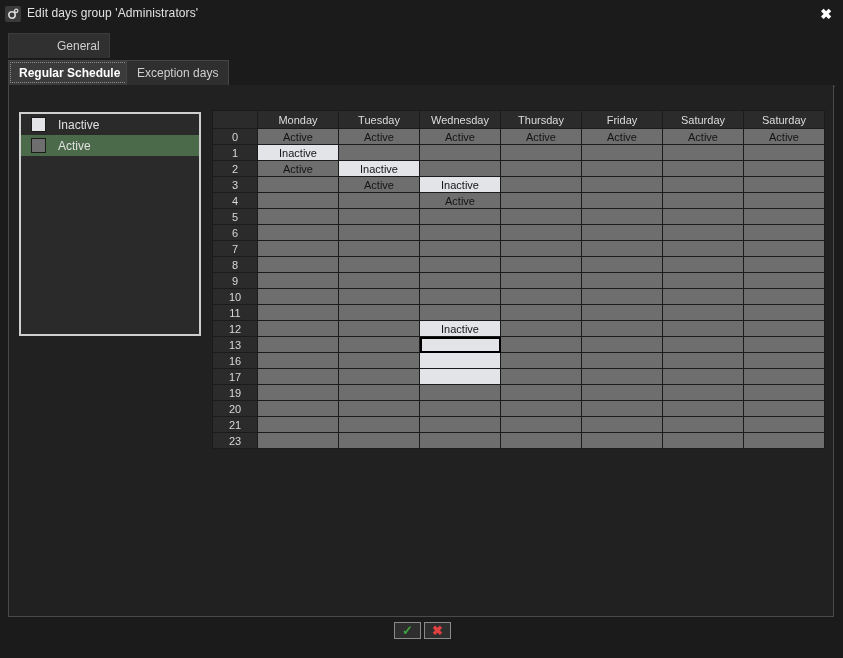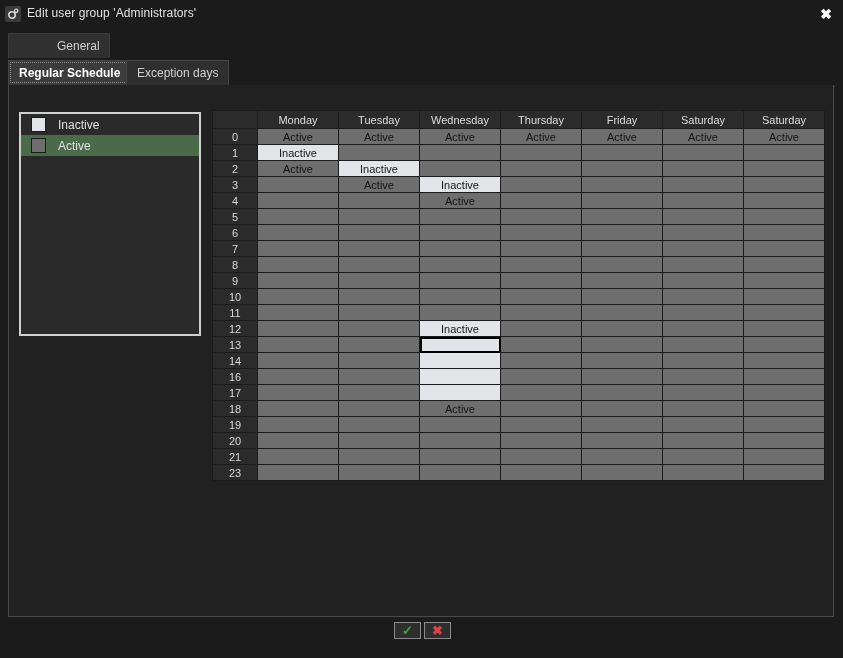--- a/index.html
+++ b/index.html
@@ -249,21 +249,21 @@
 </head>
 <body>
 
 <div class="titlebar">
   <div class="titlebar-icon">
     <svg width="12" height="12" viewBox="0 0 12 12">
       <circle cx="5" cy="7" r="3.2" fill="none" stroke="#d8d8d8" stroke-width="1.6"></circle>
       <circle cx="9.2" cy="2.8" r="1.7" fill="none" stroke="#d8d8d8" stroke-width="1.3"></circle>
     </svg>
   </div>
-  <div class="titlebar-title">Edit user group 'Administrators'</div>
+  <div class="titlebar-title">Edit days group 'Administrators'</div>
   <div class="titlebar-close">✖</div>
 </div>
 
 <div class="tabstrip-outer">
   <div class="tab-o" id="tab-general">General</div>
   <div class="tab-o active" id="tab-activehours">Active hours</div>
 </div>
 
 <div class="tabstrip-inner">
   <div class="tab-i active" id="subtab-regular">Regular Schedule</div>
@@ -432,54 +432,34 @@
             <td class="rownum">13</td>
             <td class="cell state-active"></td>
             <td class="cell state-active"></td>
             <td class="cell state-inactive focused"></td>
             <td class="cell state-active"></td>
             <td class="cell state-active"></td>
             <td class="cell state-active"></td>
             <td class="cell state-active"></td>
           </tr>
           <tr>
-            <td class="rownum">14</td>
+            <td class="rownum">16</td>
             <td class="cell state-active"></td>
             <td class="cell state-active"></td>
             <td class="cell state-inactive"></td>
             <td class="cell state-active"></td>
             <td class="cell state-active"></td>
             <td class="cell state-active"></td>
             <td class="cell state-active"></td>
           </tr>
           <tr>
-            <td class="rownum">16</td>
+            <td class="rownum">17</td>
             <td class="cell state-active"></td>
             <td class="cell state-active"></td>
             <td class="cell state-inactive"></td>
-            <td class="cell state-active"></td>
-            <td class="cell state-active"></td>
-            <td class="cell state-active"></td>
-            <td class="cell state-active"></td>
-          </tr>
-          <tr>
-            <td class="rownum">17</td>
-            <td class="cell state-active"></td>
-            <td class="cell state-active"></td>
-            <td class="cell state-inactive"></td>
-            <td class="cell state-active"></td>
-            <td class="cell state-active"></td>
-            <td class="cell state-active"></td>
-            <td class="cell state-active"></td>
-          </tr>
-          <tr>
-            <td class="rownum">18</td>
-            <td class="cell state-active"></td>
-            <td class="cell state-active"></td>
-            <td class="cell state-active">Active</td>
             <td class="cell state-active"></td>
             <td class="cell state-active"></td>
             <td class="cell state-active"></td>
             <td class="cell state-active"></td>
           </tr>
           <tr>
             <td class="rownum">19</td>
             <td class="cell state-active"></td>
             <td class="cell state-active"></td>
             <td class="cell state-active"></td>

